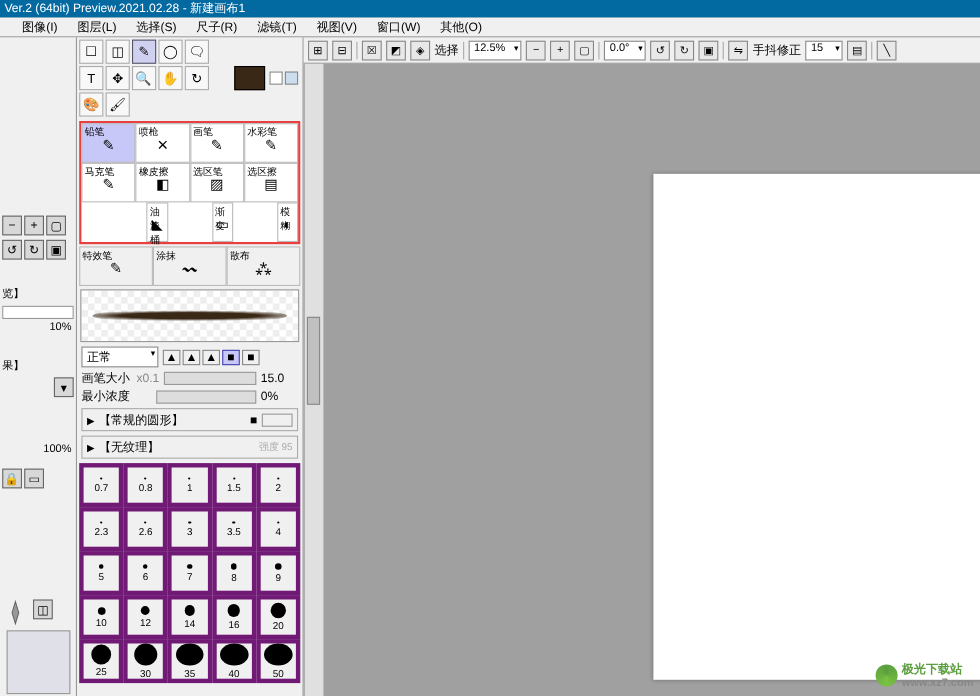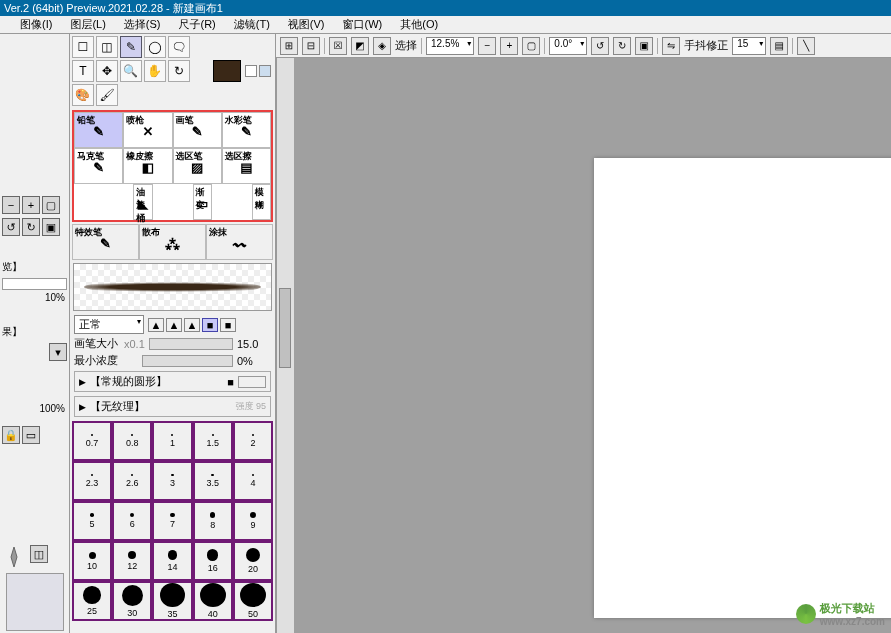--- a/index.html
+++ b/index.html
@@ -23,41 +23,41 @@
 .canvas-view{flex:1;position:relative;}
 .canvas{position:absolute;left:300px;top:100px;width:580px;height:460px;background:#fff;box-shadow:0 0 4px rgba(0,0,0,.3);}
 .toolgrid{display:flex;flex-wrap:wrap;padding:2px;gap:2px;}
 .toolbtn{width:22px;height:22px;border:1px solid #aaa;background:#f8f8f8;display:flex;align-items:center;justify-content:center;font-size:12px;}
 .toolbtn.sel{background:#d0d0f0;border-color:#556;}
 .colorsel{display:flex;gap:4px;padding:4px;align-items:center;}
 .fgcolor{width:28px;height:22px;background:#3a2817;border:1px solid #000;}
 .swatch{width:12px;height:12px;border:1px solid #888;}
 .swatches{display:flex;gap:2px;}
 .brushpanel{border:2px solid #e84040;margin:2px;background:#fff;}
-.brushgrid{display:grid;grid-template-columns:repeat(4,1fr);font-weight:bold;}
+.brushgrid{display:grid;grid-template-columns:repeat(4,1fr);}
 .brushcell{border:1px solid #bbb;height:36px;display:flex;flex-direction:column;align-items:center;justify-content:center;font-size:9px;position:relative;}
 .brushcell.sel{background:#c8c8f8;}
 .brushcell .ic{font-size:13px;margin-top:2px;}
 .brushcell .lbl{position:absolute;top:1px;left:2px;font-size:9px;}
 .preview{height:48px;border:1px solid #999;margin:3px;background:repeating-conic-gradient(#eee 0 25%,#fff 0 50%) 0 0/12px 12px;position:relative;}
 .stroke{position:absolute;left:10px;right:10px;top:50%;height:14px;transform:translateY(-50%);background:radial-gradient(ellipse 90% 50%,#3a2817 40%,transparent 70%);border-radius:50%;}
 .proprow{display:flex;align-items:center;padding:1px 4px;gap:4px;font-size:10px;}
 .proprow .lbl{width:46px;}
 .propslider{flex:1;height:12px;background:#ddd;border:1px solid #999;position:relative;}
 .propval{width:34px;text-align:left;}
 .dropdown{border:1px solid #888;padding:1px 4px;background:#fff;position:relative;}
 .dropdown::after{content:"▾";position:absolute;right:2px;font-size:8px;}
 .blendmode{width:70px;}
 .shaperow{display:flex;gap:2px;align-items:center;}
 .shapeb{width:16px;height:14px;border:1px solid #888;display:flex;align-items:center;justify-content:center;}
 .shapeb.sel{background:#c8c8f8;border-color:#44a;}
 .section{border:1px solid #aaa;margin:2px 4px;padding:2px 4px;display:flex;align-items:center;gap:4px;}
 .section .arrow{font-size:9px;}
 .sizegrid{display:grid;grid-template-columns:repeat(5,1fr);padding:2px;}
-.sizecell{height:40px;border:2px solid #701a75;display:flex;flex-direction:column;align-items:center;justify-content:center;}
+.sizecell{height:40px;border:4px solid #701a75;display:flex;flex-direction:column;align-items:center;justify-content:center;}
 .sizecell .dot{background:#000;border-radius:50%;}
 .sizecell .sz{font-size:9px;margin-top:2px;}
 .leftlbl{font-size:10px;padding:2px;}
 .leftrow{display:flex;gap:2px;padding:2px;}
 .sqbtn{width:18px;height:18px;border:1px solid #666;background:#d8d8d8;display:flex;align-items:center;justify-content:center;font-size:11px;}
 .leftval{text-align:right;padding-right:4px;font-size:10px;}
 .nav{width:58px;height:58px;border:1px solid #999;background:#e0e0e8;margin:2px auto;}
 .watermark{position:absolute;right:6px;bottom:6px;font-size:13px;color:#5a9e3e;font-weight:bold;display:flex;align-items:center;gap:4px;}
 .watermark .logo{width:20px;height:20px;border-radius:50%;background:conic-gradient(#5a9e3e,#7ac142,#5a9e3e);}
 svg{display:block;}
@@ -196,26 +196,26 @@
             <span class="ic">◐</span>
           </div>
         </div>
     </div>
     <div class="brushgrid" id="brushgrid3" style="grid-template-columns:repeat(3,1fr);margin:0 2px;">
         <div class="brushcell">
           <span class="lbl">特效笔</span>
           <span class="ic">✎</span>
         </div>
         <div class="brushcell">
+          <span class="lbl">涂抹</span>
+          <span class="ic">〰</span>
+        </div>
+        <div class="brushcell">
           <span class="lbl">散布</span>
           <span class="ic">⁂</span>
-        </div>
-        <div class="brushcell">
-          <span class="lbl">涂抹</span>
-          <span class="ic">〰</span>
         </div>
       </div>
 
     <div class="preview">
         <div class="stroke"></div>
       </div>
 
     <div class="proprow">
       <div class="dropdown blendmode">正常</div>
       <div class="shaperow">

